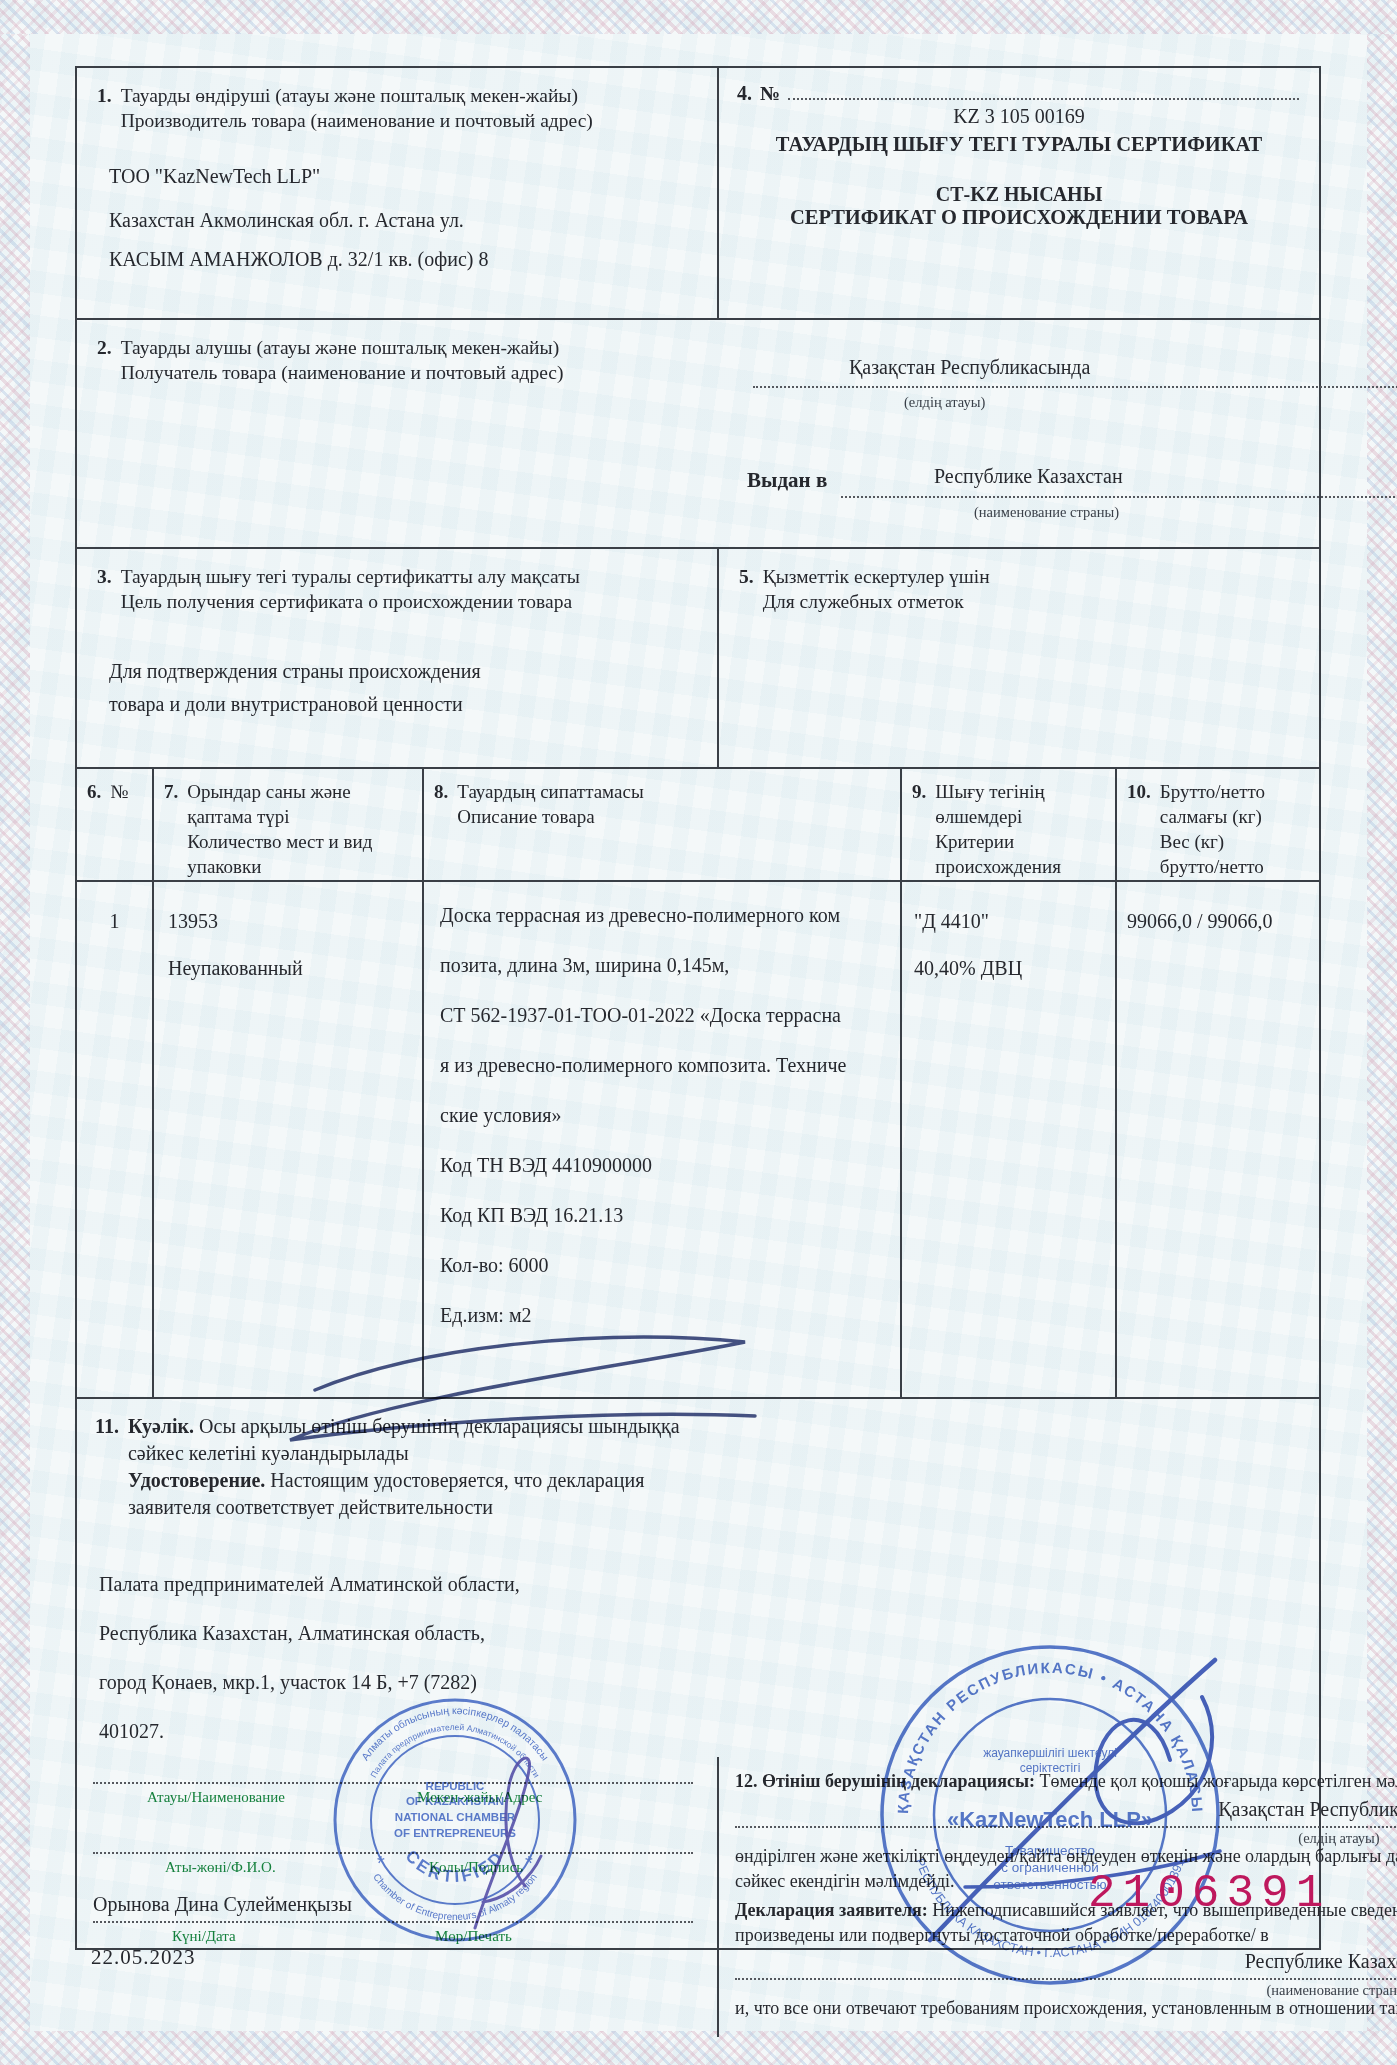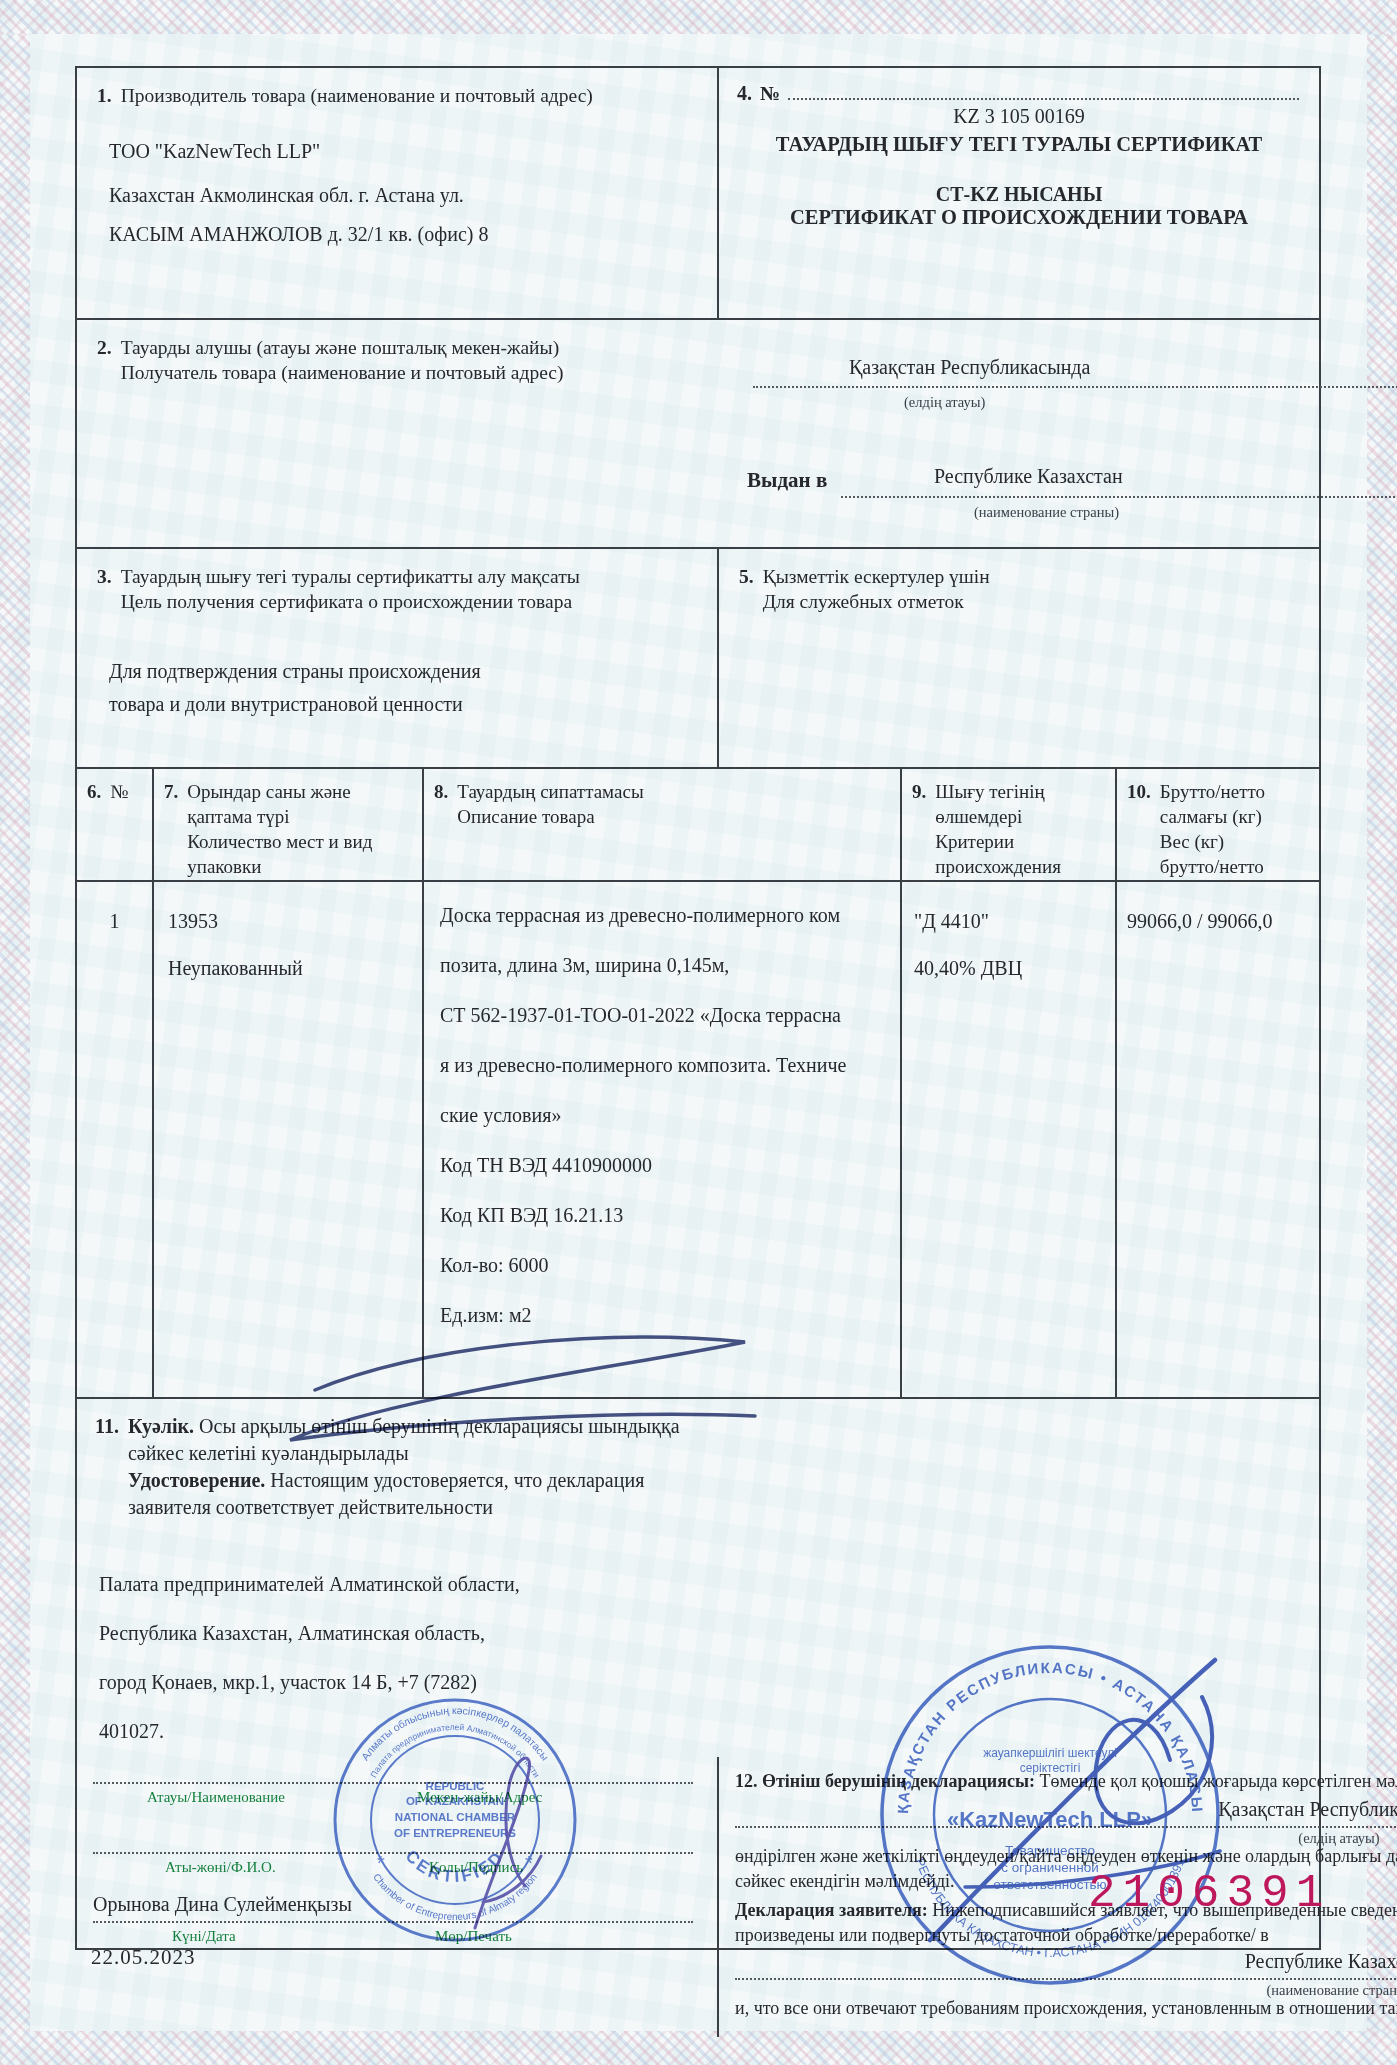--- a/index.html
+++ b/index.html
@@ -76,20 +76,21 @@
 <div class="lace left"></div>
 <div class="lace right"></div>
 
 <div class="cert">
 
   <div class="row r1">
     <div class="cellL pad">
       <div class="hl">
         <b>1.</b>
         <div>
+          <div>Тауарды өндіруші (атауы және пошталық мекен-жайы)</div>
           <div>Производитель товара (наименование и почтовый адрес)</div>
         </div>
       </div>
       <div class="cline" style="margin:32px 0 0 12px">ТОО "KazNewTech LLP"</div>
       <div class="cline" style="margin:21px 0 0 12px">Казахстан Акмолинская обл. г. Астана ул.</div>
       <div class="cline" style="margin:16px 0 0 12px">КАСЫМ АМАНЖОЛОВ д. 32/1 кв. (офис) 8</div>
     </div>
     <div class="cellR" style="padding:14px 18px">
       <div style="display:flex;align-items:flex-end;font-size:20px">
         <b>4.</b>

